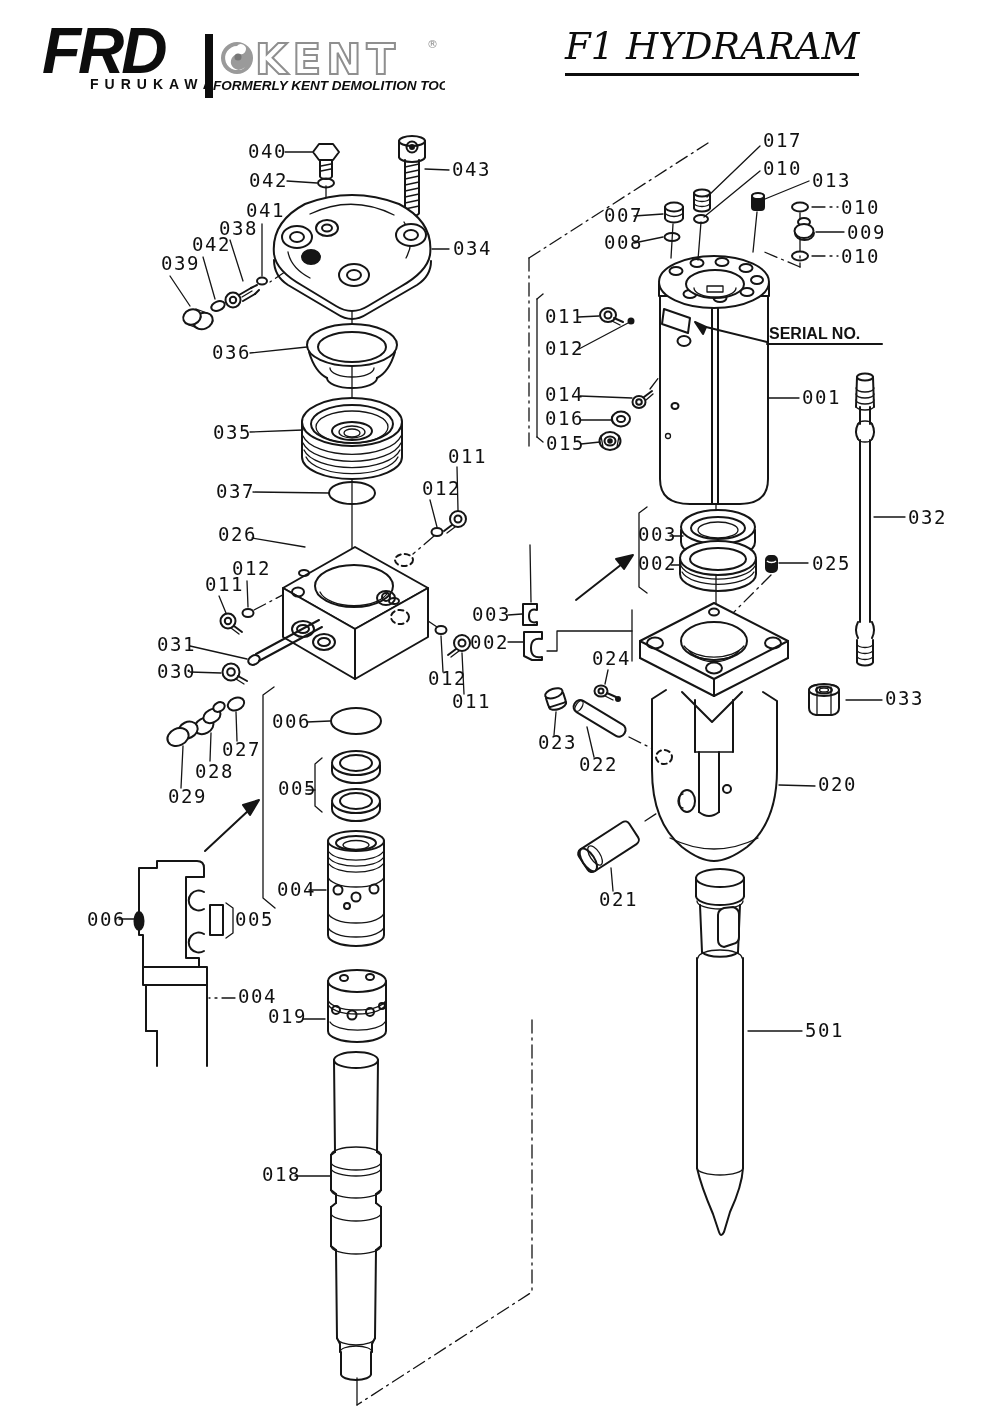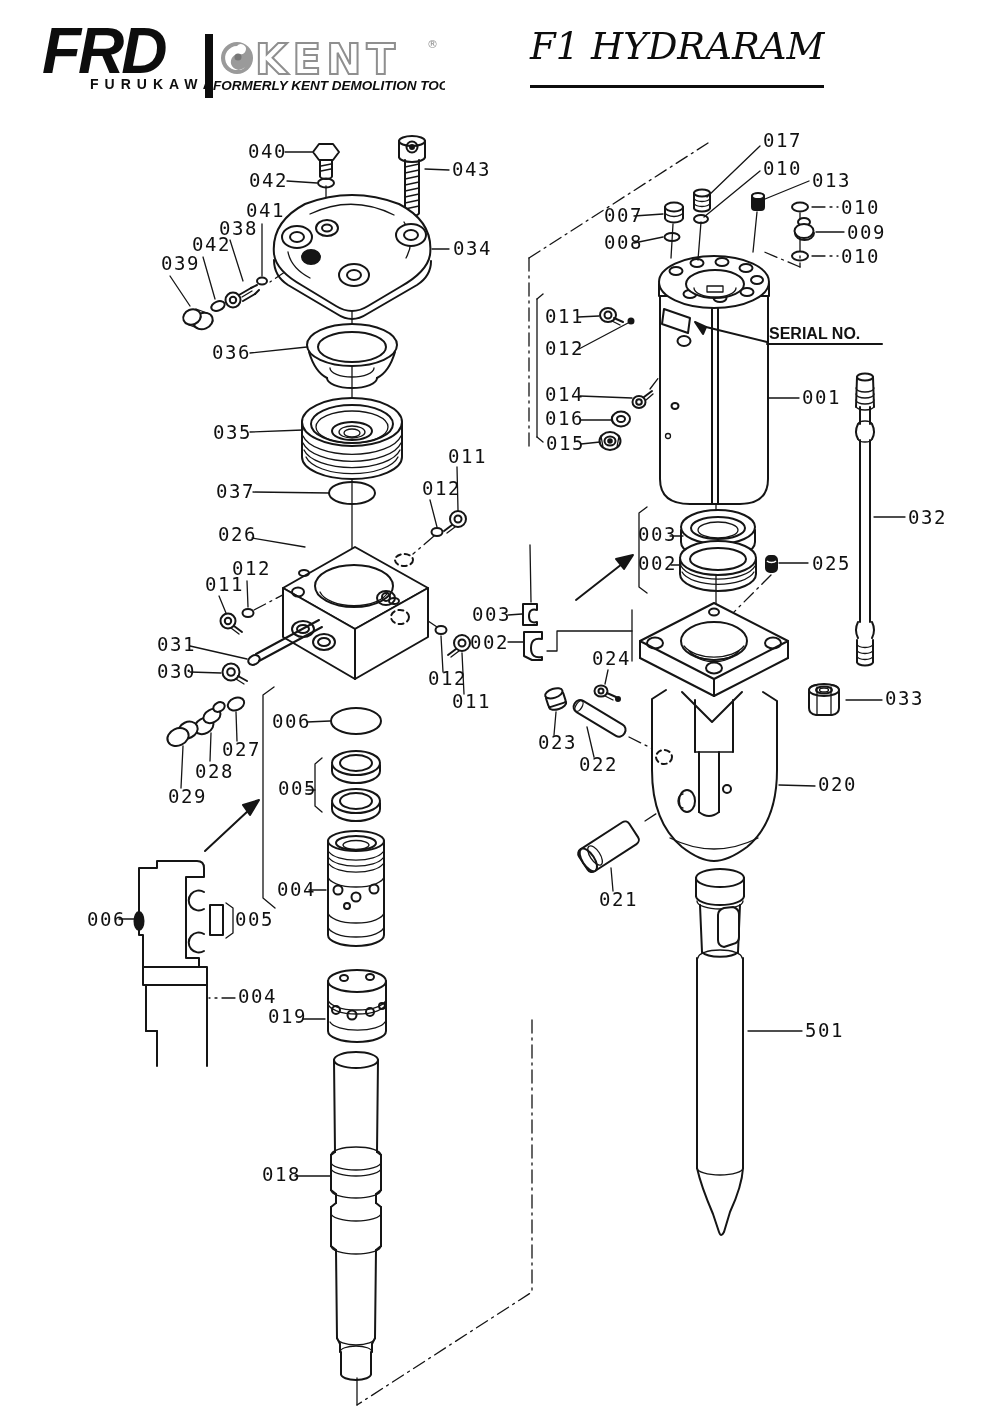--- a/index.html
+++ b/index.html
@@ -8,21 +8,21 @@
   .hdr{position:absolute;top:0;left:0;width:999px;height:130px;}
   .frd{position:absolute;left:42px;top:22px;color:#0d0d0d;}
   .frd .big{font-family:"Liberation Sans",sans-serif;font-size:64px;font-weight:900;
             font-style:italic;letter-spacing:-3px;line-height:58px;}
   .frd .sub{font-family:"Liberation Sans",sans-serif;font-size:14px;font-weight:bold;
             letter-spacing:6px;margin-left:48px;margin-top:-4px;}
   .kentwrap{position:absolute;left:190px;top:26px;padding-left:15px;}
   .title{position:absolute;left:530px;top:26px;font-family:"DejaVu Serif",serif;
          font-style:italic;color:#0d0d0d;}
   .title .t1,.title .t2{display:inline-block;font-size:37px;line-height:42px;
-         border-bottom:3px solid #0d0d0d;padding-bottom:17px;}
+         border-bottom:3px solid #0d0d0d;padding-bottom:5px;margin-left:35px;}
   .title .row{display:block;}
   svg text{user-select:none;}
   .lbl{font-family:"DejaVu Sans Mono",monospace;font-size:19px;letter-spacing:1.5px;fill:#111;}
   .serial{font-family:"Liberation Sans",sans-serif;font-size:16px;font-weight:bold;fill:#111;}
   .s{stroke:#151515;stroke-width:2;fill:none;stroke-linejoin:round;stroke-linecap:round;}
   .sw{stroke:#151515;stroke-width:2;fill:#ffffff;stroke-linejoin:round;}
   .sb{stroke:#151515;stroke-width:2;fill:#151515;stroke-linejoin:round;}
   .thin{stroke-width:1.3;}
   .dd{stroke-dasharray:13 5 2 5;}
   .da{stroke-dasharray:5 4;}

